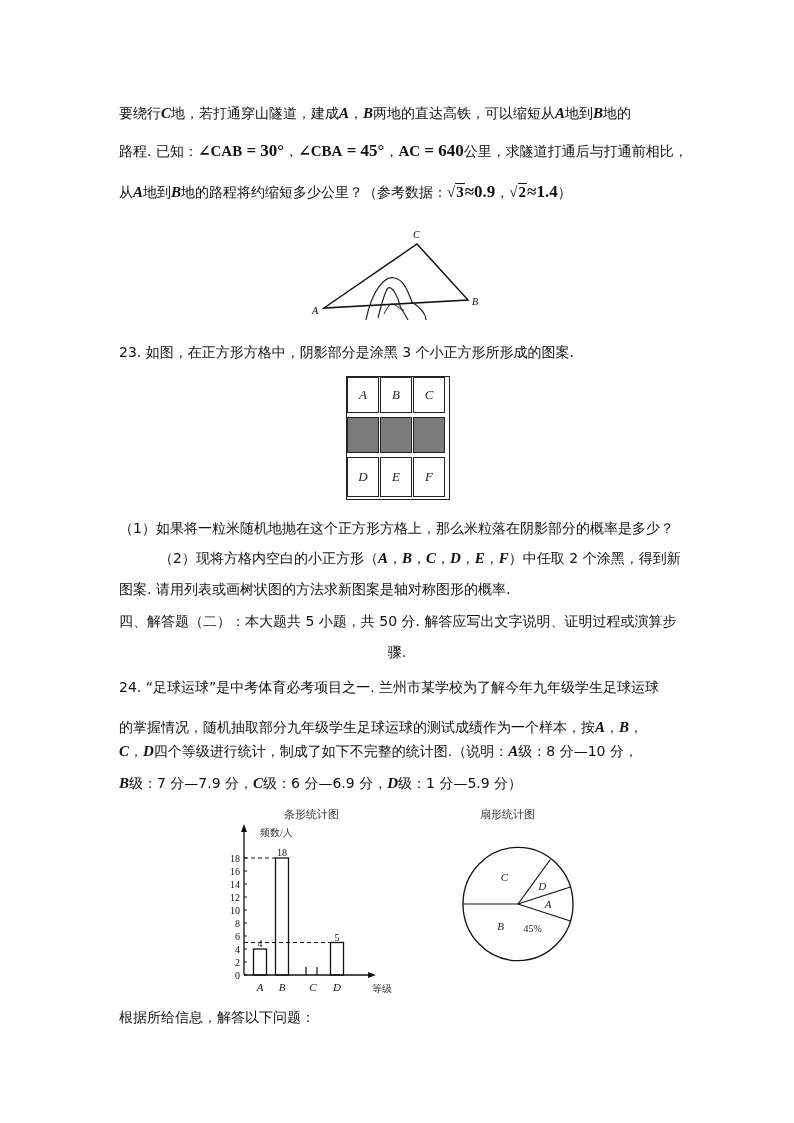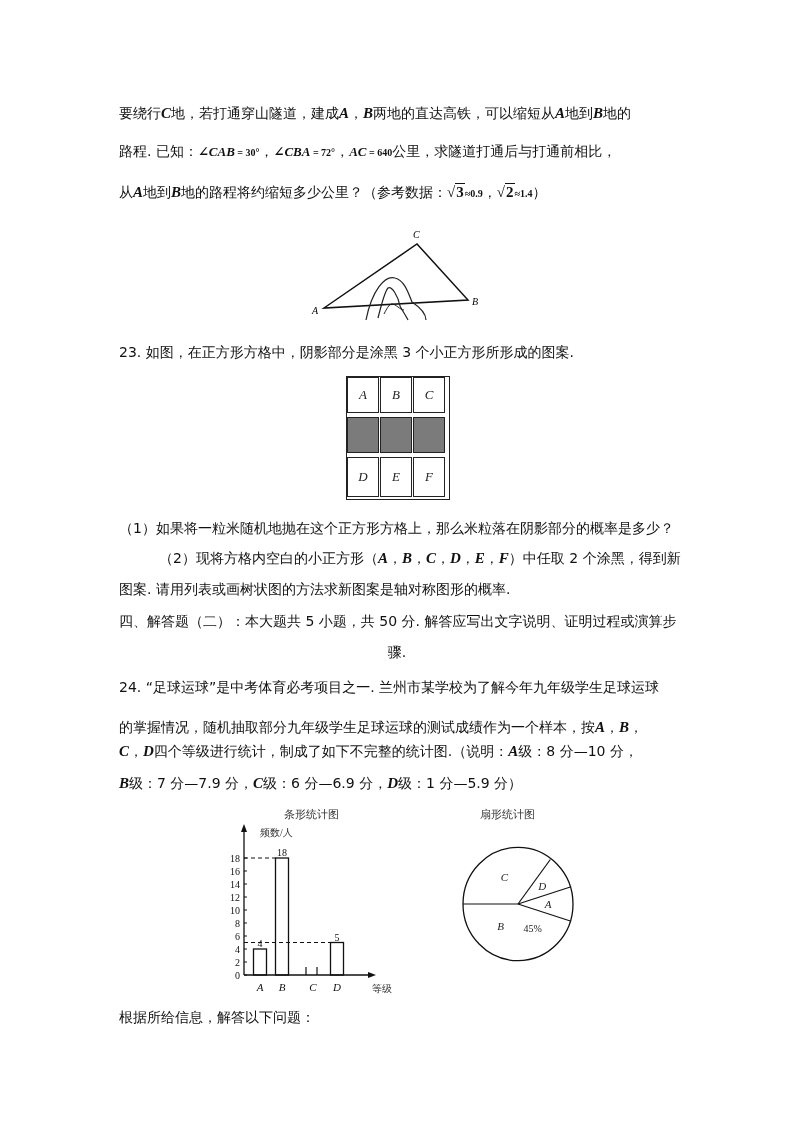--- a/index.html
+++ b/index.html
@@ -6,43 +6,43 @@
   body {
     width: 794px; height: 1123px; position: relative; overflow: hidden;
     font-family: "DejaVu Sans", "Liberation Sans", sans-serif;
     color: #111;
   }
   .line {
     position: absolute; left: 119px; font-size: 14px; line-height: 18px;
     white-space: nowrap; color: #111;
   }
   .b { font-family: "Liberation Serif", "DejaVu Serif", serif; font-weight: bold; font-style: italic; font-size: 15px; }
-  .math { font-family: "Liberation Serif", "DejaVu Serif", serif; font-weight: bold; font-style: italic; font-size: 13px; }
-  .mnum { font-family: "Liberation Serif", "DejaVu Serif", serif; font-weight: bold; font-size: 10px; }
+  .math { font-family: "Liberation Serif", "DejaVu Serif", serif; font-weight: bold; font-size: 15px; }
+  .mnum { font-family: "Liberation Serif", "DejaVu Serif", serif; font-weight: bold; font-size: 17px; }
   .sqrt { font-family: "Liberation Serif", "DejaVu Serif", serif; font-weight: bold; font-size: 15px; }
   .sqrt .rad { border-top: 1.3px solid #111; padding: 0 1px; }
   .center { position: absolute; left: 0; width: 794px; text-align: center; font-size: 14px; }
   svg text { font-family: "Liberation Serif", "DejaVu Serif", serif; }
   .fig { position: absolute; }
   .grid-cell {
     position: absolute; width: 32px; height: 36px; border: 1.5px solid #222; box-sizing: border-box;
     display: flex; align-items: center; justify-content: center;
     font-family: "Liberation Serif", "DejaVu Serif", serif; font-style: italic; font-size: 13px; color: #222;
   }
   .grid-cell.shaded { background: #7b7b7b; }
 </style>
 </head>
 <body>
 
 <div class="line" style="top:104px;">
   <span>要绕行</span><span class="b">C</span><span>地，若打通穿山隧道，建成</span><span class="b">A</span><span>，</span><span class="b">B</span><span>两地的直达高铁，可以缩短从</span><span class="b">A</span><span>地到</span><span class="b">B</span><span>地的</span>
 </div>
 
 <div class="line" style="top:142px;">
-  <span>路程. 已知：</span><span class="math">∠CAB</span><span class="mnum"> = 30°</span><span>，</span><span class="math">∠CBA</span><span class="mnum"> = 72°</span><span>，</span><span class="math">AC</span><span class="mnum"> = 640</span><span>公里，求隧道打通后与打通前相比，</span>
+  <span>路程. 已知：</span><span class="math">∠CAB</span><span class="mnum"> = 30°</span><span>，</span><span class="math">∠CBA</span><span class="mnum"> = 45°</span><span>，</span><span class="math">AC</span><span class="mnum"> = 640</span><span>公里，求隧道打通后与打通前相比，</span>
 </div>
 
 <div class="line" style="top:183px;">
   <span>从</span><span class="b">A</span><span>地到</span><span class="b">B</span><span>地的路程将约缩短多少公里？（参考数据：</span><span class="sqrt">√<span class="rad">3</span></span><span class="mnum">≈0.9</span><span>，</span><span class="sqrt">√<span class="rad">2</span></span><span class="mnum">≈1.4</span><span>）</span>
 </div>
 
 <svg class="fig" style="left:300px; top:220px;" width="200" height="110">
   <polygon points="24,88 117,24 168,80" fill="none" stroke="#111" stroke-width="1.5"></polygon>
   <path d="M66,100 C72,70 85,55 95,58 C104,60 108,72 112,82 C118,86 126,92 126,100" fill="none" stroke="#222" stroke-width="1.2"></path>
   <path d="M78,98 C82,82 86,70 88,68 C92,66 98,76 100,86 C102,90 106,96 108,100" fill="none" stroke="#222" stroke-width="1.2"></path>

